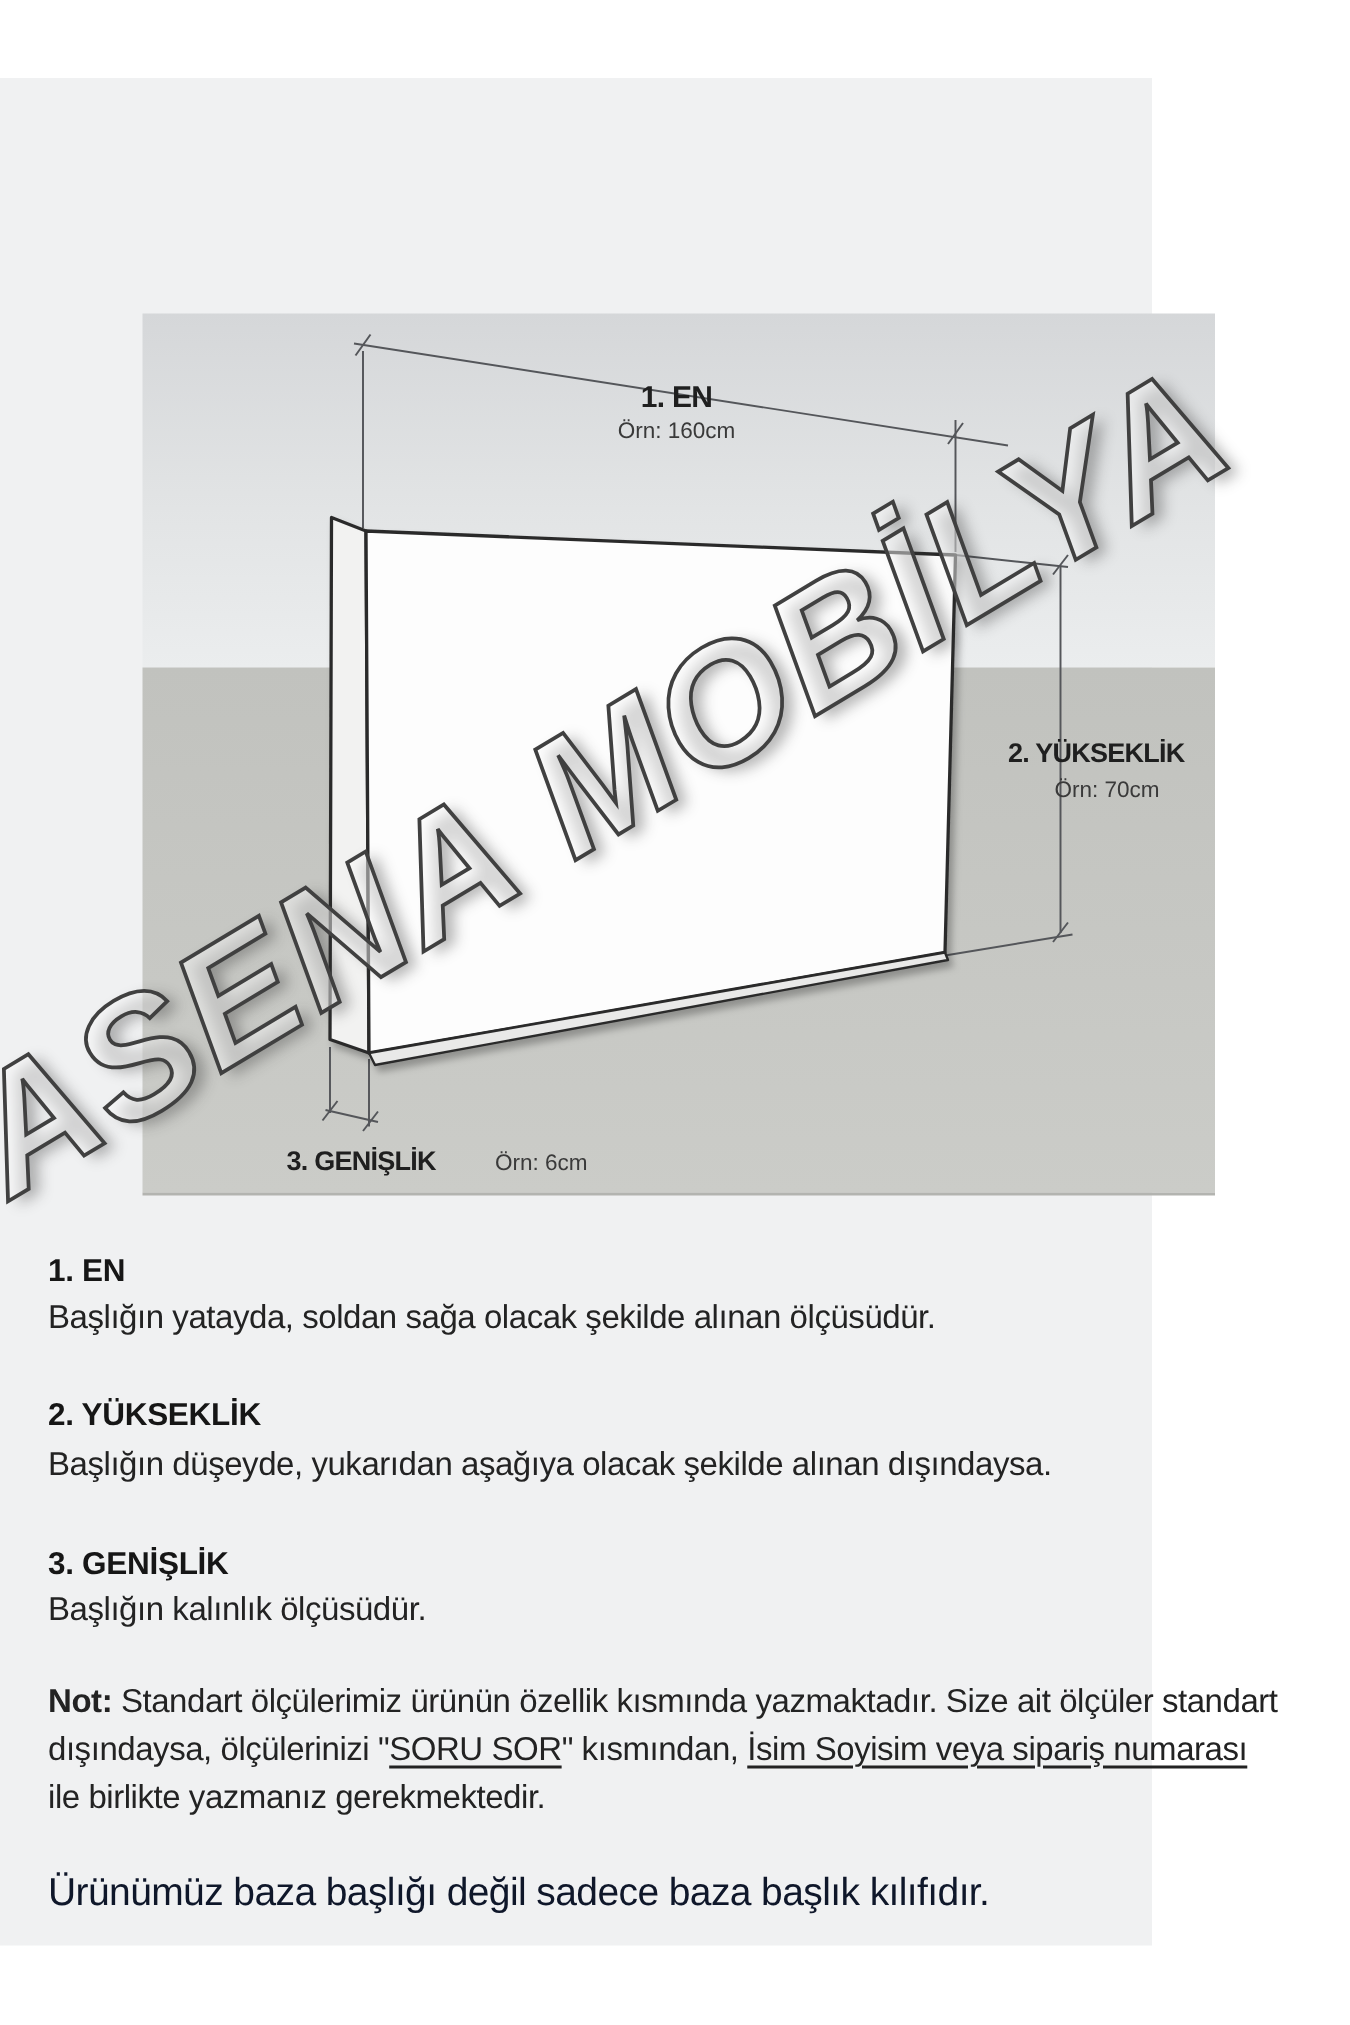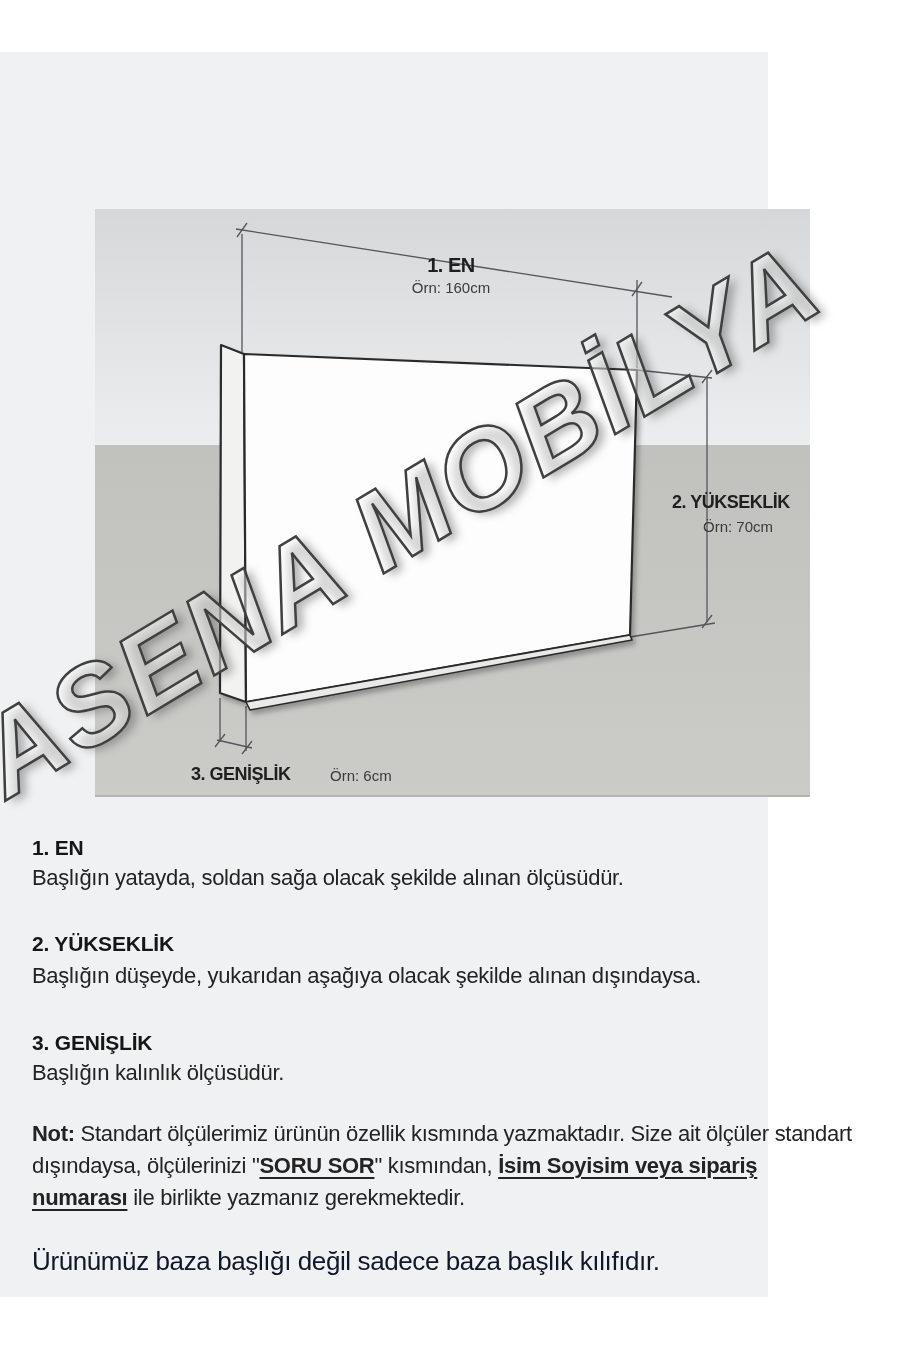--- a/index.html
+++ b/index.html
@@ -58,21 +58,21 @@
   }
   .h1{top:784px;} .p1{top:813px;}
   .h2{top:880px;} .p2{top:911px;}
   .h3{top:979px;} .p3{top:1008px;}
   .note{
     position:absolute;left:32px;top:1066px;width:824px;z-index:6;
     font-size:22px;line-height:32px;color:#232323;letter-spacing:-0.3px;
   }
   .note .nb{font-weight:bold;}
   .note .u{
-    font-weight:bold;text-decoration:underline;
+    font-weight:normal;text-decoration:underline;
     text-decoration-thickness:2px;text-underline-offset:4px;
   }
   .warning{
     position:absolute;left:32px;top:1194px;z-index:6;
     font-size:26px;font-weight:normal;color:#0f172a;letter-spacing:-0.4px;white-space:nowrap;
   }
   .panel-face{fill:#fdfdfd;stroke:#2c2c2c;stroke-width:2.2;stroke-linejoin:round;}
   .panel-side{fill:#f2f2f1;stroke:#2c2c2c;stroke-width:2.2;stroke-linejoin:round;}
   .panel-wedge{fill:#e9e9e8;stroke:#2c2c2c;stroke-width:1.6;stroke-linejoin:round;}
   .dim{stroke:#54565a;stroke-width:1.3;fill:none;}

